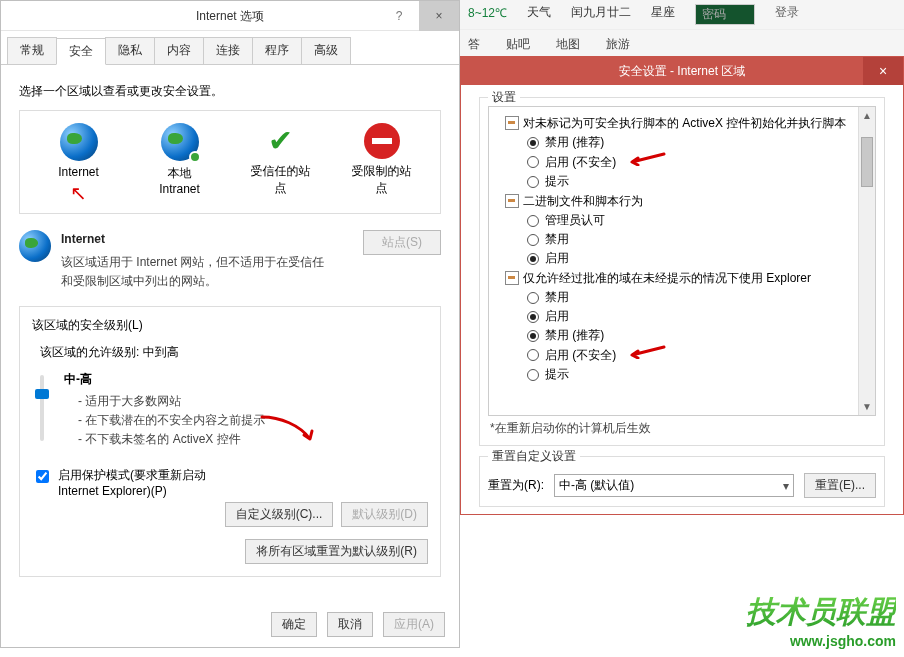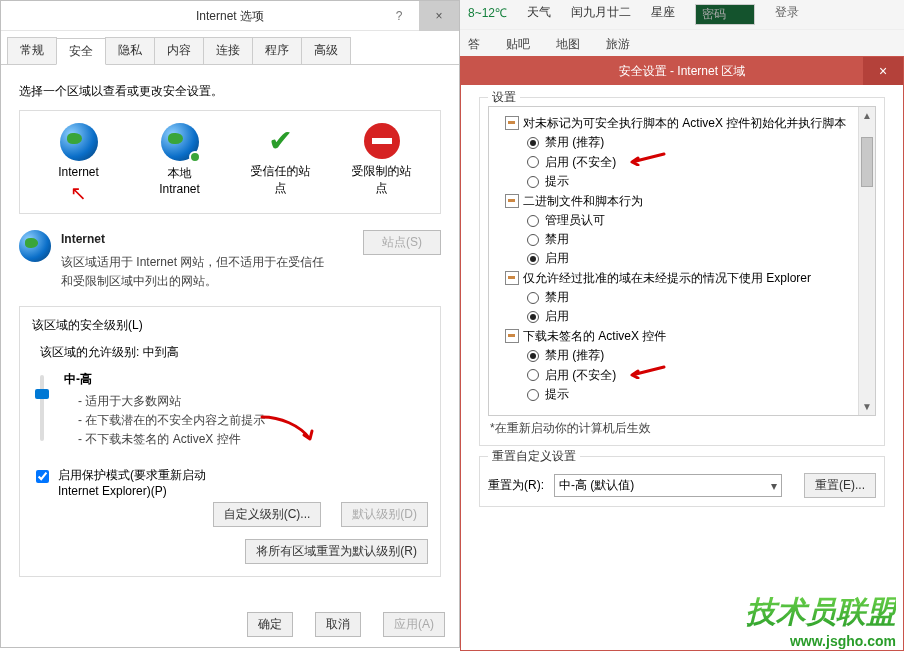--- a/index.html
+++ b/index.html
@@ -69,21 +69,21 @@
   .check-ico { width:36px;height:36px;margin:0 auto 4px;color:#2a9d2a;font-size:30px;line-height:36px;}
   .deny-ico { width:36px;height:36px;margin:0 auto 4px;border-radius:50%;background:#d62222;position:relative;}
   .deny-ico::after{content:"";position:absolute;left:8px;right:8px;top:15px;height:6px;background:#fff;}
   .arrow-mouse { color:#d00; font-size:20px; margin-top:2px;}
   .zone-desc { display:flex; margin-top:16px; gap:10px; }
   .zone-desc-text { flex:1; color:#444; line-height:1.6; }
   .zone-title { font-weight:bold; color:#222; margin-bottom:4px; }
   .site-btn { width:78px; }
   .btn {
     background:#f0f0f0; border:1px solid #bbb; padding:3px 10px; color:#333;
-    font-family:inherit; font-size:12px;margin-left:12px;
+    font-family:inherit; font-size:12px;
   }
   .disabled { color:#aaa; }
   .sec-group { border:1px solid #ddd; padding:10px 12px 12px; margin-top:14px;}
   .slider-col { display:flex; gap:12px; margin-top:6px;}
   .slider { width:20px; position:relative;}
   .slider .track{position:absolute;left:50%;top:8px;bottom:8px;width:4px;background:#ddd;transform:translateX(-50%);border-radius:2px;}
   .slider .thumb{position:absolute;left:50%;top:22px;width:14px;height:10px;background:#0078d4;transform:translateX(-50%);border-radius:2px;}
   .sec-desc .level{font-weight:bold;margin:4px 0;}
   .sec-desc ul{margin:0;padding-left:14px;color:#444;line-height:1.6;list-style:none;}
   .sec-desc li::before{content:"- ";}
@@ -91,21 +91,21 @@
   .btn-row{display:flex;justify-content:flex-end;gap:8px;margin-top:4px;}
   .btn-row2{display:flex;justify-content:flex-end;margin-top:12px;}
   .red-arrow{position:absolute;width:60px;height:30px;pointer-events:none;}
   .red-arrow svg{width:100%;height:100%;}
   .footer-btns{position:absolute;bottom:10px;right:14px;display:flex;gap:10px;}
 
   
   .ss-dialog {
     position: absolute;
     left: 460px; top: 56px;
-    width: 444px; height: 595px;
+    width: 444px; height: 459px;
     background: #fff;
     border:1px solid #c8544b;
   }
   .ss-title {
     height: 28px; line-height:28px;
     background:#c8544b; color:#fff; text-align:center; position:relative;
   }
   .ss-title .close { position:absolute; right:0; top:0; width:40px; height:28px; background:#b4413a; color:#fff; text-align:center; line-height:28px; font-size:14px;}
   .ss-body{padding:12px 18px;}
   .ss-groupbox{border:1px solid #ddd;padding:8px 8px 8px 8px;position:relative;margin-bottom:10px;}
@@ -325,24 +325,20 @@
                 <span>禁用</span>
               </div>
             <div class="opt">
                 <span class="radio sel"></span>
                 <span>启用</span>
               </div>
           </div>
         </div>
 
         <div class="tnode">
-          <div class="hdr">
-              <span class="node-ico"></span>
-              <span>下载未签名的 ActiveX 控件</span>
-            </div>
           <div class="opts">
             <div class="opt">
                 <span class="radio sel"></span>
                 <span>禁用 (推荐)</span>
               </div>
             <div class="opt">
                 <span class="radio"></span>
                 <span>启用 (不安全)</span>
               <span class="red-arrow-small"><svg width="40" height="14">
                     <path d="M38 2 L6 10 L12 6 M6 10 L12 13" stroke="#d40000" stroke-width="3" fill="none" stroke-linecap="round"></path>

